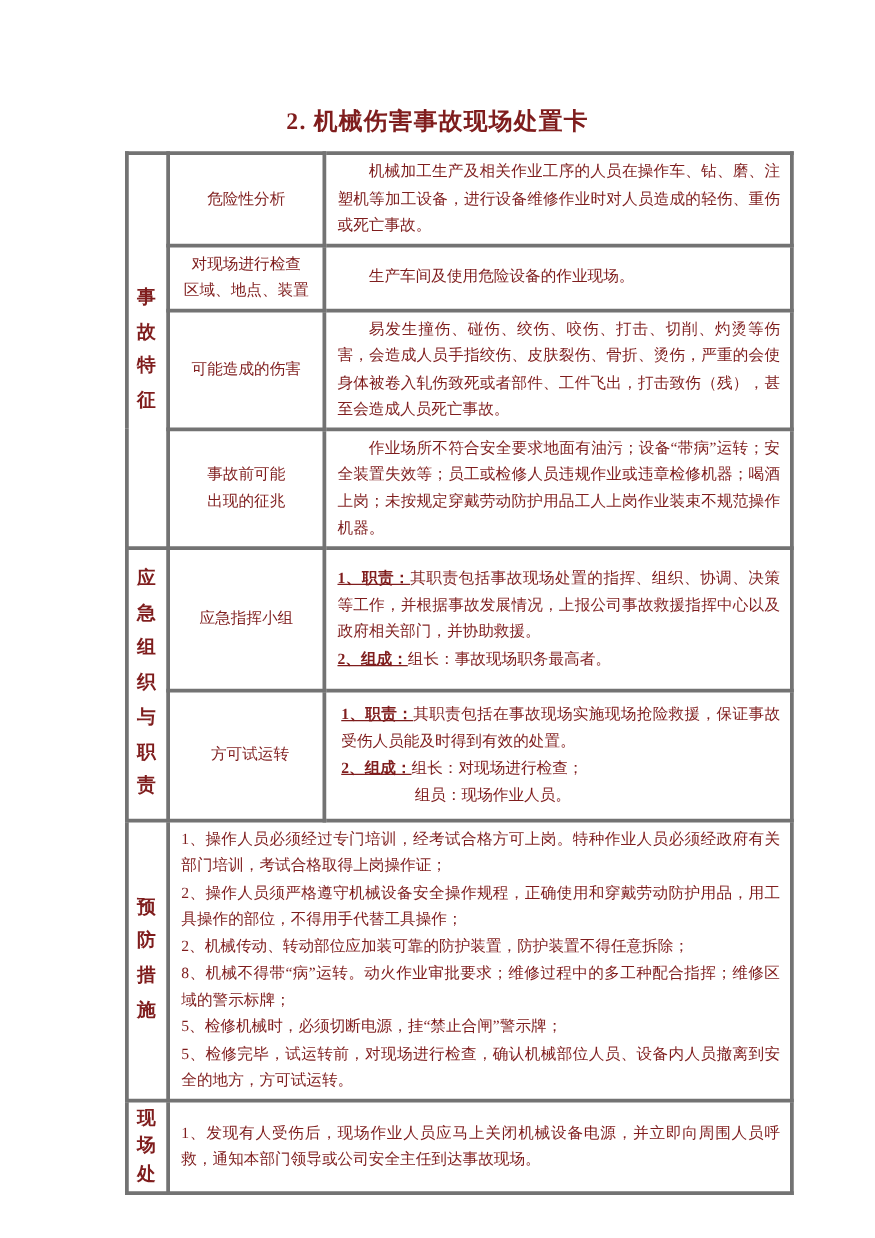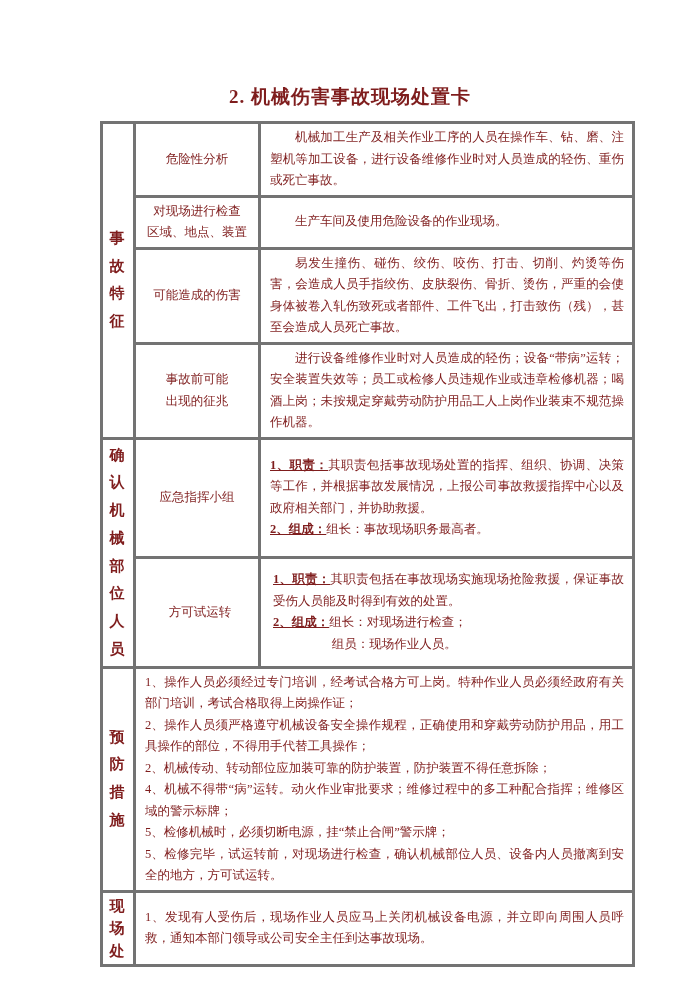--- a/index.html
+++ b/index.html
@@ -76,26 +76,26 @@
 区域、地点、装置</td>
         <td class="content indent">生产车间及使用危险设备的作业现场。</td>
       </tr>
       <tr class="r3">
         <td class="label">可能造成的伤害</td>
         <td class="content indent">易发生撞伤、碰伤、绞伤、咬伤、打击、切削、灼烫等伤害，会造成人员手指绞伤、皮肤裂伤、骨折、烫伤，严重的会使身体被卷入轧伤致死或者部件、工件飞出，打击致伤（残），甚至会造成人员死亡事故。</td>
       </tr>
       <tr class="r4">
         <td class="label">事故前可能
 出现的征兆</td>
-        <td class="content indent">进行设备维修作业时对人员造成的轻伤；设备“带病”运转；安全装置失效等；员工或检修人员违规作业或违章检修机器；喝酒上岗；未按规定穿戴劳动防护用品工人上岗作业装束不规范操作机器。</td>
+        <td class="content indent">作业场所不符合安全要求地面有油污；设备“带病”运转；安全装置失效等；员工或检修人员违规作业或违章检修机器；喝酒上岗；未按规定穿戴劳动防护用品工人上岗作业装束不规范操作机器。</td>
       </tr>
 
       <tr class="r5">
         <td class="vhead" rowspan="2">
-          <div class="vtext">确认机械部位人员</div>
+          <div class="vtext">应急组织与职责</div>
         </td>
         <td class="label">应急指挥小组</td>
         <td class="content">
           <div class="para"><b>1、职责：</b><span>其职责包括事故现场处置的指挥、组织、协调、决策等工作，并根据事故发展情况，上报公司事故救援指挥中心以及政府相关部门，并协助救援。</span></div>
           <div class="para"><b>2、组成：</b><span>组长：事故现场职务最高者。</span></div>
         </td>
       </tr>
       <tr class="r6">
         <td class="label">方可试运转</td>
         <td class="content">
@@ -106,21 +106,21 @@
       </tr>
 
       <tr class="r7">
         <td class="vhead">
           <div class="vtext">预防措施</div>
         </td>
         <td class="content" colspan="2">
           <div>1、操作人员必须经过专门培训，经考试合格方可上岗。特种作业人员必须经政府有关部门培训，考试合格取得上岗操作证；</div>
           <div>2、操作人员须严格遵守机械设备安全操作规程，正确使用和穿戴劳动防护用品，用工具操作的部位，不得用手代替工具操作；</div>
           <div>2、机械传动、转动部位应加装可靠的防护装置，防护装置不得任意拆除；</div>
-          <div>4、机械不得带“病”运转。动火作业审批要求；维修过程中的多工种配合指挥；维修区域的警示标牌；</div>
+          <div>8、机械不得带“病”运转。动火作业审批要求；维修过程中的多工种配合指挥；维修区域的警示标牌；</div>
           <div>5、检修机械时，必须切断电源，挂“禁止合闸”警示牌；</div>
           <div>5、检修完毕，试运转前，对现场进行检查，确认机械部位人员、设备内人员撤离到安全的地方，方可试运转。</div>
         </td>
       </tr>
 
       <tr class="r8">
         <td class="vhead">
           <div class="vtext tight">现场处</div>
         </td>
         <td class="content" colspan="2">

